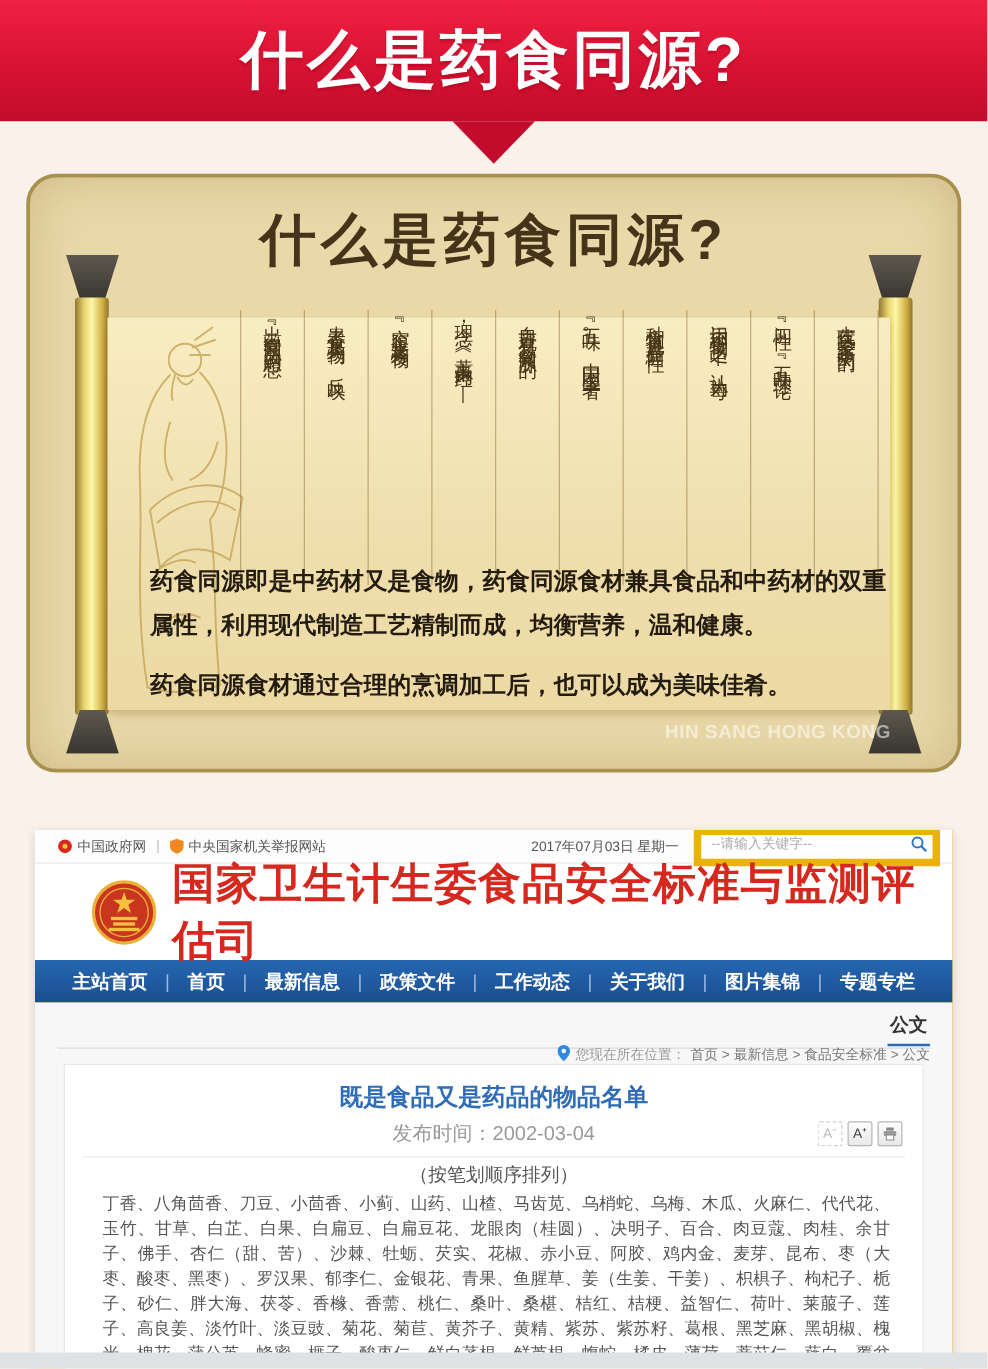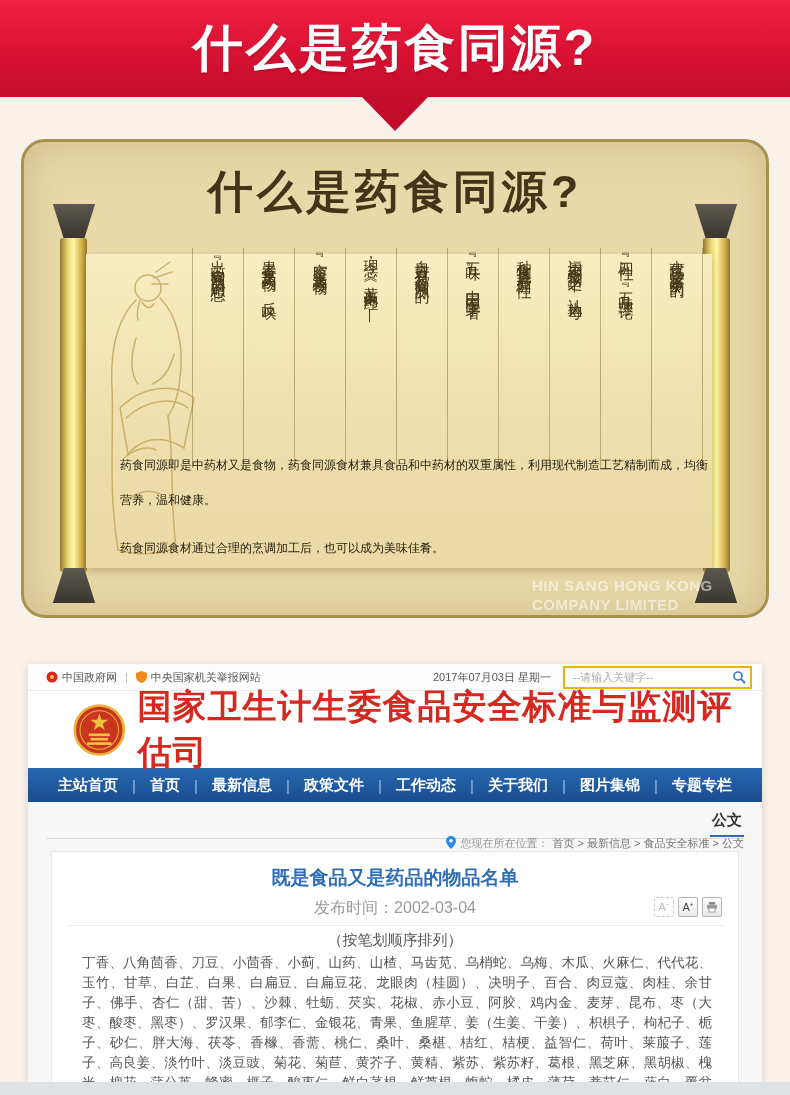--- a/index.html
+++ b/index.html
@@ -35,38 +35,38 @@
   .cap.cl{left:27px}.cap.cr{right:27px}
 
   .columns{position:absolute;left:178px;top:106px;width:500px;height:220px;
     writing-mode:vertical-rl;border-right:1px solid rgba(130,100,45,.45);}
   .columns>div{height:100%;line-height:50px;border-left:1px solid rgba(130,100,45,.45);
     font-family:"DejaVu Serif",serif;font-size:15px;letter-spacing:3px;color:#463517;}
 
   .scholar{position:absolute;left:66px;top:116px;opacity:.85;}
 
   .paras{position:absolute;left:96px;top:306px;width:592px;color:#241c10;
-    font-size:12px;line-height:35px;}
+    font-size:19px;line-height:35px;font-weight:bold;}
   .paras p{margin:0;}
   .paras p + p{margin-top:13px;}
 
   .watermark{position:absolute;left:508px;top:434px;width:220px;
     color:rgba(255,255,255,.55);font-size:15px;line-height:19px;font-weight:bold;
     letter-spacing:.5px;}
 
   
   .site{position:absolute;left:28px;top:625px;width:734px;height:457px;background:#eab308;
     box-shadow:0 2px 8px rgba(0,0,0,.15);overflow:hidden;margin-top:39px;}
   .topbar{height:26px;background:#fdfdfd;border-bottom:1px solid #eaeaea;display:flex;
     align-items:center;font-size:11px;color:#555;padding:0 10px 0 18px;}
   .topbar .sp{color:#bbb;margin:0 8px;}
   .topbar .grow{flex:1;}
   .topbar .date{color:#555;margin-right:12px;}
-  .searchbox{display:flex;align-items:center;width:175px;height:19px;background:#fff;
-    border:2px solid #eab308;padding:0 4px 0 6px;}
+  .searchbox{display:flex;align-items:flex-start;width:175px;height:19px;background:#fff;
+    border:6px solid #eab308;padding:0 4px 0 6px;}
   .searchbox input{border:none;outline:none;flex:1;font-size:11px;color:#666;width:100px;
     font-family:"Liberation Sans",sans-serif;background:transparent;}
   .searchbox input::placeholder{color:#aaa;}
   .tb-ic{margin-right:4px;display:inline-flex;}
 
   .site-header{height:77px;display:flex;align-items:center;padding-left:45px;background:#fff;}
   .site-header .ttl{margin-left:12px;font-size:34px;font-weight:bold;color:#d5281f;
     letter-spacing:1px;}
 
   .nav{height:34px;background:linear-gradient(180deg,#2667b0 0%,#1a4e90 100%);display:flex;
@@ -160,21 +160,20 @@
     <div>出『药食同源』的思想。</div>
   </div>
 
   <div class="paras">
     <p>药食同源即是中药材又是食物，药食同源食材兼具食品和中药材的双重属性，利用现代制造工艺精制而成，均衡营养，温和健康。</p>
     <p>药食同源食材通过合理的烹调加工后，也可以成为美味佳肴。</p>
   </div>
 
   <div class="watermark">
     <div>HIN SANG HONG KONG</div>
-    <div>COMPANY LIMITED</div>
   </div>
 </div>
 
 <div class="site">
 
   <div class="topbar">
     <span class="tb-ic">
       <svg width="12" height="12">
           <circle cx="6" cy="6" r="5.5" fill="#d5281f"></circle>
           <circle cx="6" cy="6" r="2" fill="#f2c23e"></circle>

